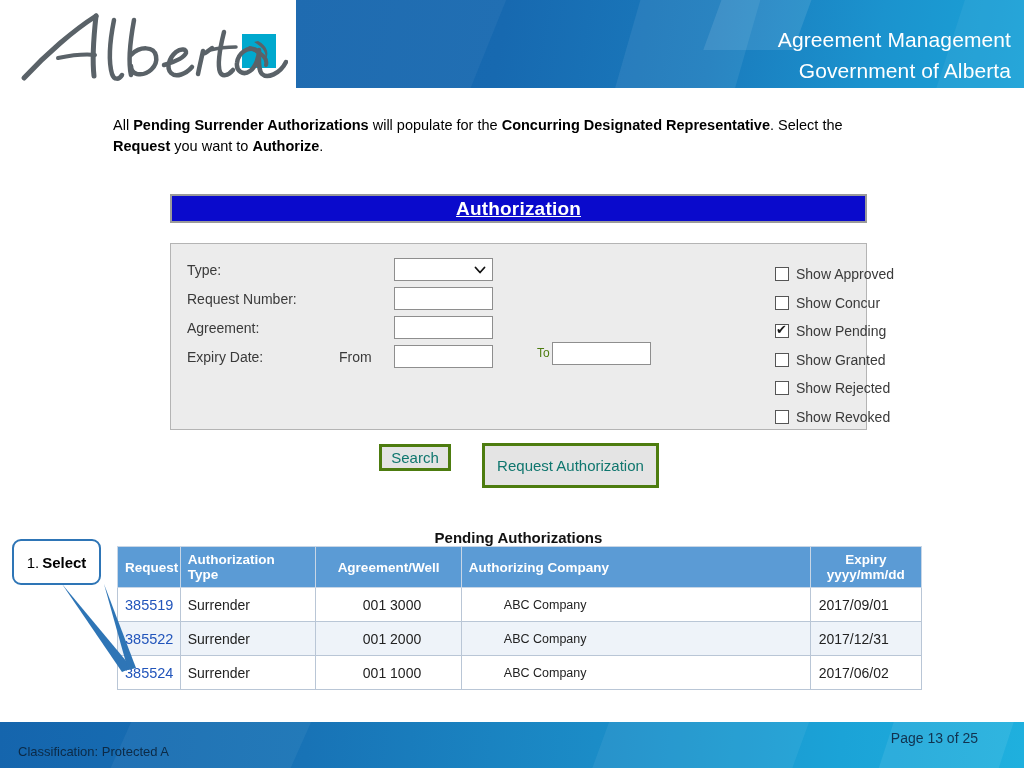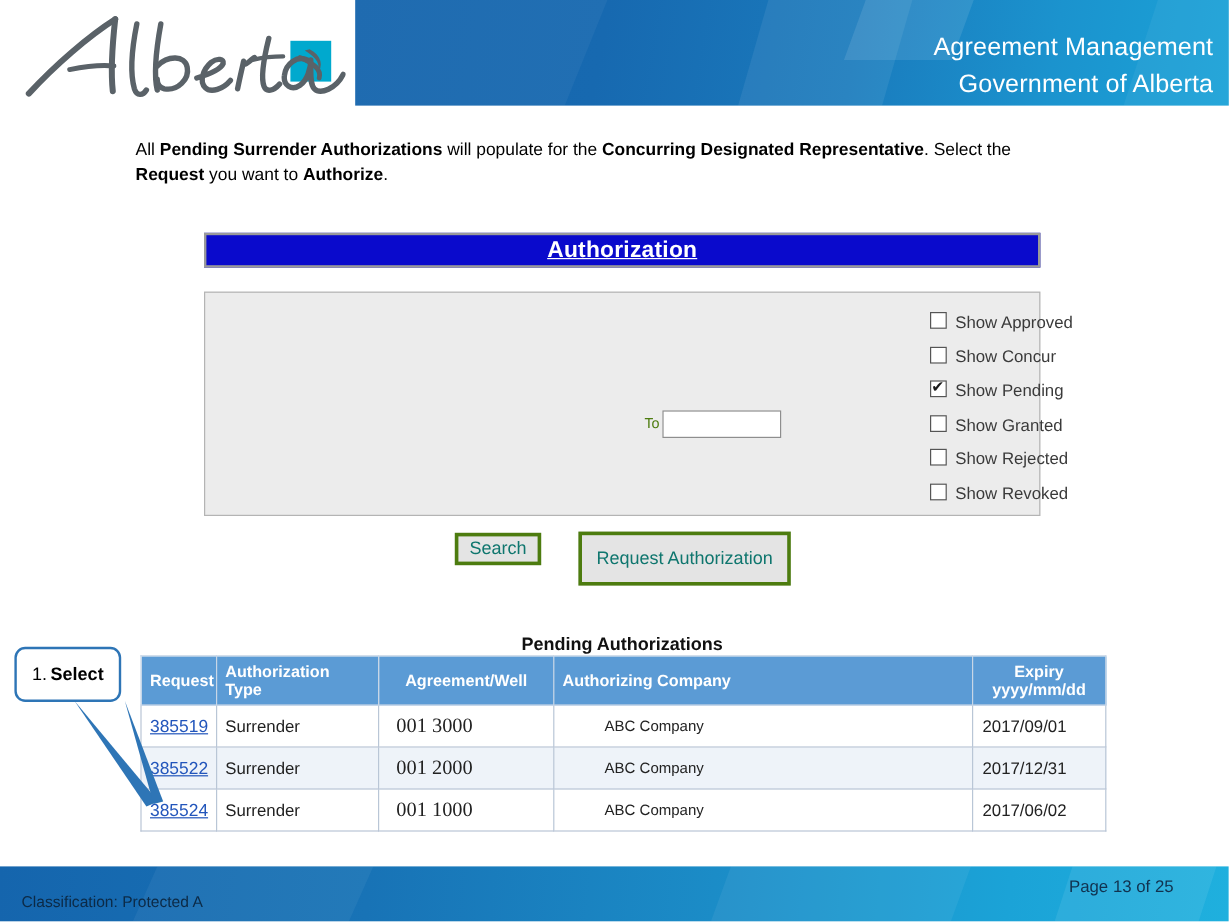--- a/index.html
+++ b/index.html
@@ -97,21 +97,21 @@
   }
   .to-label {
     position:absolute; left:366px; top:102px; font-size:12px; color:#4d7c0f;
   }
   .to-input {
     position:absolute; left:381px; top:98px; width:99px; height:23px;
     background:#ffffff; border:1px solid #8e8e8e;
   }
 
   .check-col { position:absolute; left:556px; top:16px; width:140px; }
-  .crow { display:flex; align-items:flex-start; height:28.5px;padding-left:48px; }
+  .crow { display:flex; align-items:center; height:28.5px;padding-left:48px; }
   .cbox {
     width:14px; height:14px; background:#ffffff; border:1px solid #555555;
     margin-right:7px; position:relative; flex:none;
   }
   .cbox.checked::after {
     content:"\2714"; position:absolute; left:0px; top:-3px;
     font-size:13px; color:#1a1a1a; line-height:16px;
   }
   .clabel { font-size:14px; color:#3a3a3a; white-space:nowrap; }
 
@@ -145,23 +145,23 @@
   .ptable th.c-agree { width:144px; text-align:center; }
   .ptable th.c-company { width:345px;margin-top:42px; }
   .ptable th.c-expiry { width:110px; text-align:center; }
   .ptable td {
     font-size:14px; color:#222222; padding:7px 7px; height:34px;
     border:1px solid #b9c6d6; vertical-align:middle;
   }
   .ptable tr.r-odd td { background:#ffffff; }
   .ptable tr.r-even td { background:#eef3f9; }
   .ptable td.t-request a {
-    color:#2255bb; text-decoration:underline; font-size:14.5px; cursor:pointer;
-  }
-  .ptable td.t-agree { text-align:left; padding-left:14px; font-size:17px;font-family:Liberation Serif, serif; }
+    color:#2255bb; font-size:14.5px; cursor:pointer;
+  }
+  .ptable td.t-agree { text-align:center; padding-left:14px; font-size:14px; }
   .ptable td.t-company { text-align:left; padding-left:42px; font-size:12.5px; }
   .ptable td.t-expiry { text-align:left; padding-left:8px; font-size:14px; }
 
   
   .callout {
     position:absolute; left:12px; top:539px; width:89px; height:46px;
     background:#ffffff; border:2.5px solid #2e75b6; border-radius:9px;
     display:flex; align-items:center; justify-content:center;
     font-size:15px; color:#000000; z-index:6;
   }
@@ -235,20 +235,48 @@
   <span>All </span><b>Pending Surrender Authorizations</b><span> will populate for the </span><b>Concurring Designated Representative</b><span>.  Select the</span><br>
   <b>Request</b><span> you want to </span><b>Authorize</b><span>.</span>
 </div>
 
 <div class="auth-title-bar">
   <span>Authorization</span>
 </div>
 
 <div class="auth-panel">
 
+  <div class="form-col">
+
+    <div class="frow">
+      <div class="flabel">Type:</div>
+      <div class="fselect">
+        <svg class="chev" viewBox="0 0 12 12">
+          <path d="M1.5 3.5 L6 8.5 L10.5 3.5" fill="none" stroke="#111" stroke-width="1.8" stroke-linecap="round" stroke-linejoin="round"></path>
+        </svg>
+      </div>
+    </div>
+
+    <div class="frow">
+      <div class="flabel">Request Number:</div>
+      <div class="finput"></div>
+    </div>
+
+    <div class="frow">
+      <div class="flabel">Agreement:</div>
+      <div class="finput"></div>
+    </div>
+
+    <div class="frow">
+      <div class="flabel">Expiry Date:</div>
+      <div class="fsub">From</div>
+      <div class="finput"></div>
+    </div>
+
+  </div>
 
   <div class="to-label">To</div>
   <div class="to-input"></div>
 
   <div class="check-col">
     <div class="crow">
       <div class="cbox"></div>
       <div class="clabel">Show Approved</div>
     </div>
     <div class="crow">

